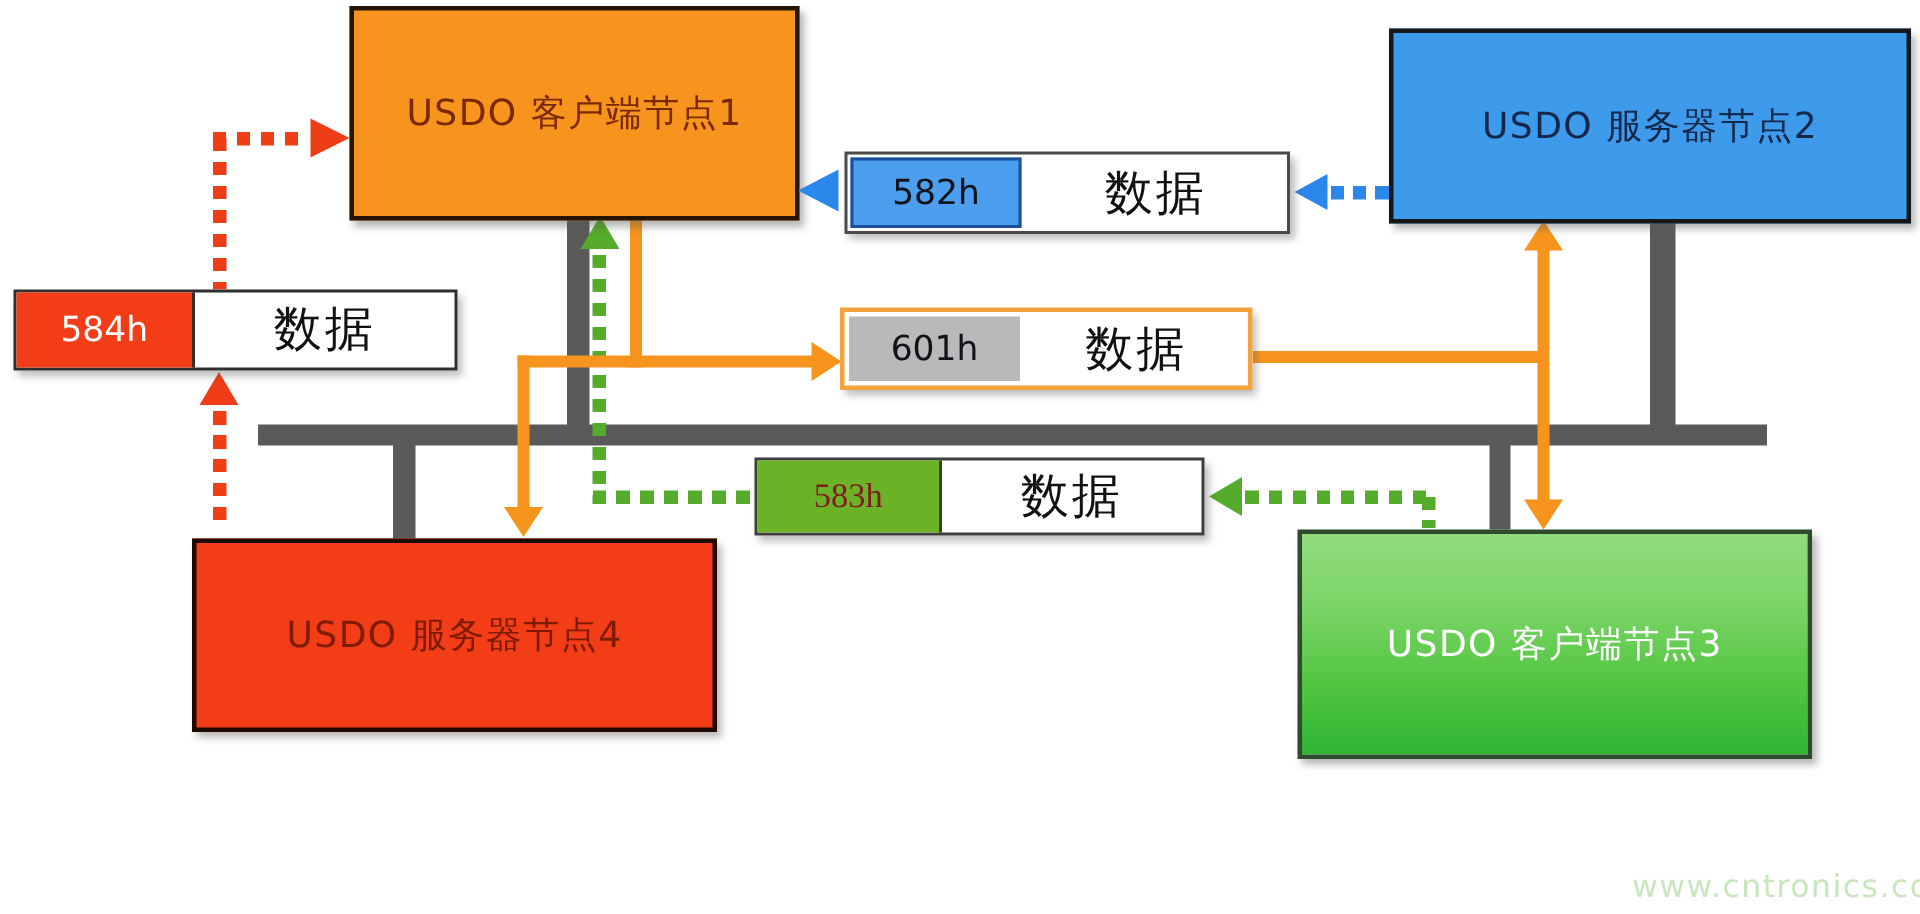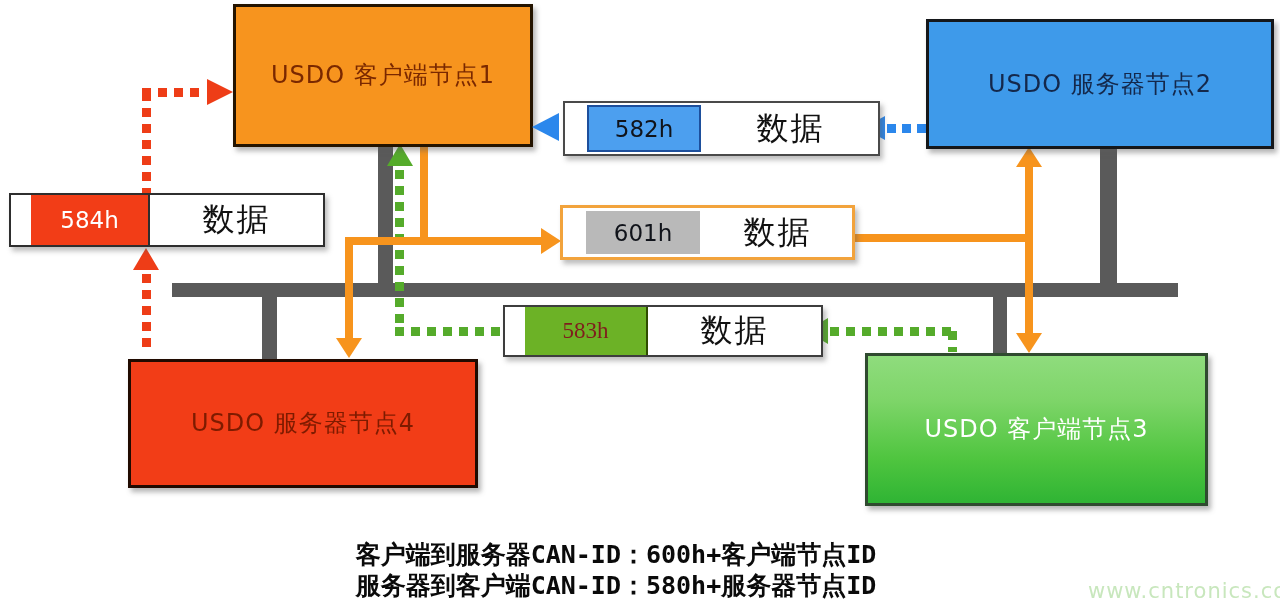--- a/index.html
+++ b/index.html
@@ -64,21 +64,21 @@
         font-size:24px;line-height:33px;letter-spacing:1px;}
   #node1{left:233px;top:4px;width:294px;height:137px;background:var(--node1-fill);color:var(--node1-text);}
   #node2{left:926px;top:19px;width:342px;height:124px;background:var(--node2-fill);color:var(--node2-text);border-color:#15171a;}
   #node4{left:128px;top:359px;width:344px;height:123px;background:var(--node4-fill);color:var(--node4-text);border-color:#200a00;}
   #node3{left:865px;top:353px;width:337px;height:147px;
          background:linear-gradient(180deg,var(--node3-top) 0%,#7ed569 30%,#4fc53f 70%,var(--node3-bottom) 100%);
          color:var(--node3-text);border-color:#2f4a2f;}
 
   
   .frame{display:flex;align-items:stretch;background:#ffffff;z-index:5;
-         box-shadow:3px 4px 5px rgba(90,90,90,.4);padding-left:20px;}
+         box-shadow:3px 4px 5px rgba(90,90,90,.4);}
   .frame .tag{display:flex;align-items:center;justify-content:center;font-size:23px;}
   .frame .payload{flex:1;display:flex;align-items:center;justify-content:center;font-size:32px;color:#111;letter-spacing:2px;}
   #f584{left:9px;top:193px;width:292px;height:50px;border:2px solid #2e2e2e;}
   #f584 .tag{width:117px;background:var(--tag584);color:#ffffff;border-right:2px solid #2e2e2e;}
   #f582{left:563px;top:101px;width:293px;height:51px;border:2px solid #4a4a4a;}
   #f582 .tag{width:110px;background:var(--tag582);color:#10131a;border:2px solid #1d4f9c;margin:2px;}
   #f601{left:560px;top:205px;width:269px;height:49px;border:3px solid var(--frame601-border);}
   #f601 .tag{width:114px;background:var(--tag601);color:#10131a;margin:3px;}
   #f583{left:503px;top:305px;width:296px;height:48px;border:2px solid #3d3d3d;}
   #f583 .tag{width:121px;background:var(--tag583);color:#7f1d1d;border-right:2px solid #2f4d00;font-family:Liberation Serif, serif;}
@@ -154,20 +154,16 @@
   </div>
   <div class="abs frame" id="f601">
     <div class="tag">601h</div>
     <div class="payload">数据</div>
   </div>
   <div class="abs frame" id="f583">
     <div class="tag">583h</div>
     <div class="payload">数据</div>
   </div>
 
-  <div class="abs" id="legend">
-    <div>客户端到服务器CAN-ID：600h+客户端节点ID</div>
-    <div>服务器到客户端CAN-ID：580h+服务器节点ID</div>
-  </div>
 
   <div class="abs" id="watermark">www.cntronics.com</div>
 
 </div>
 
 </body></html>

